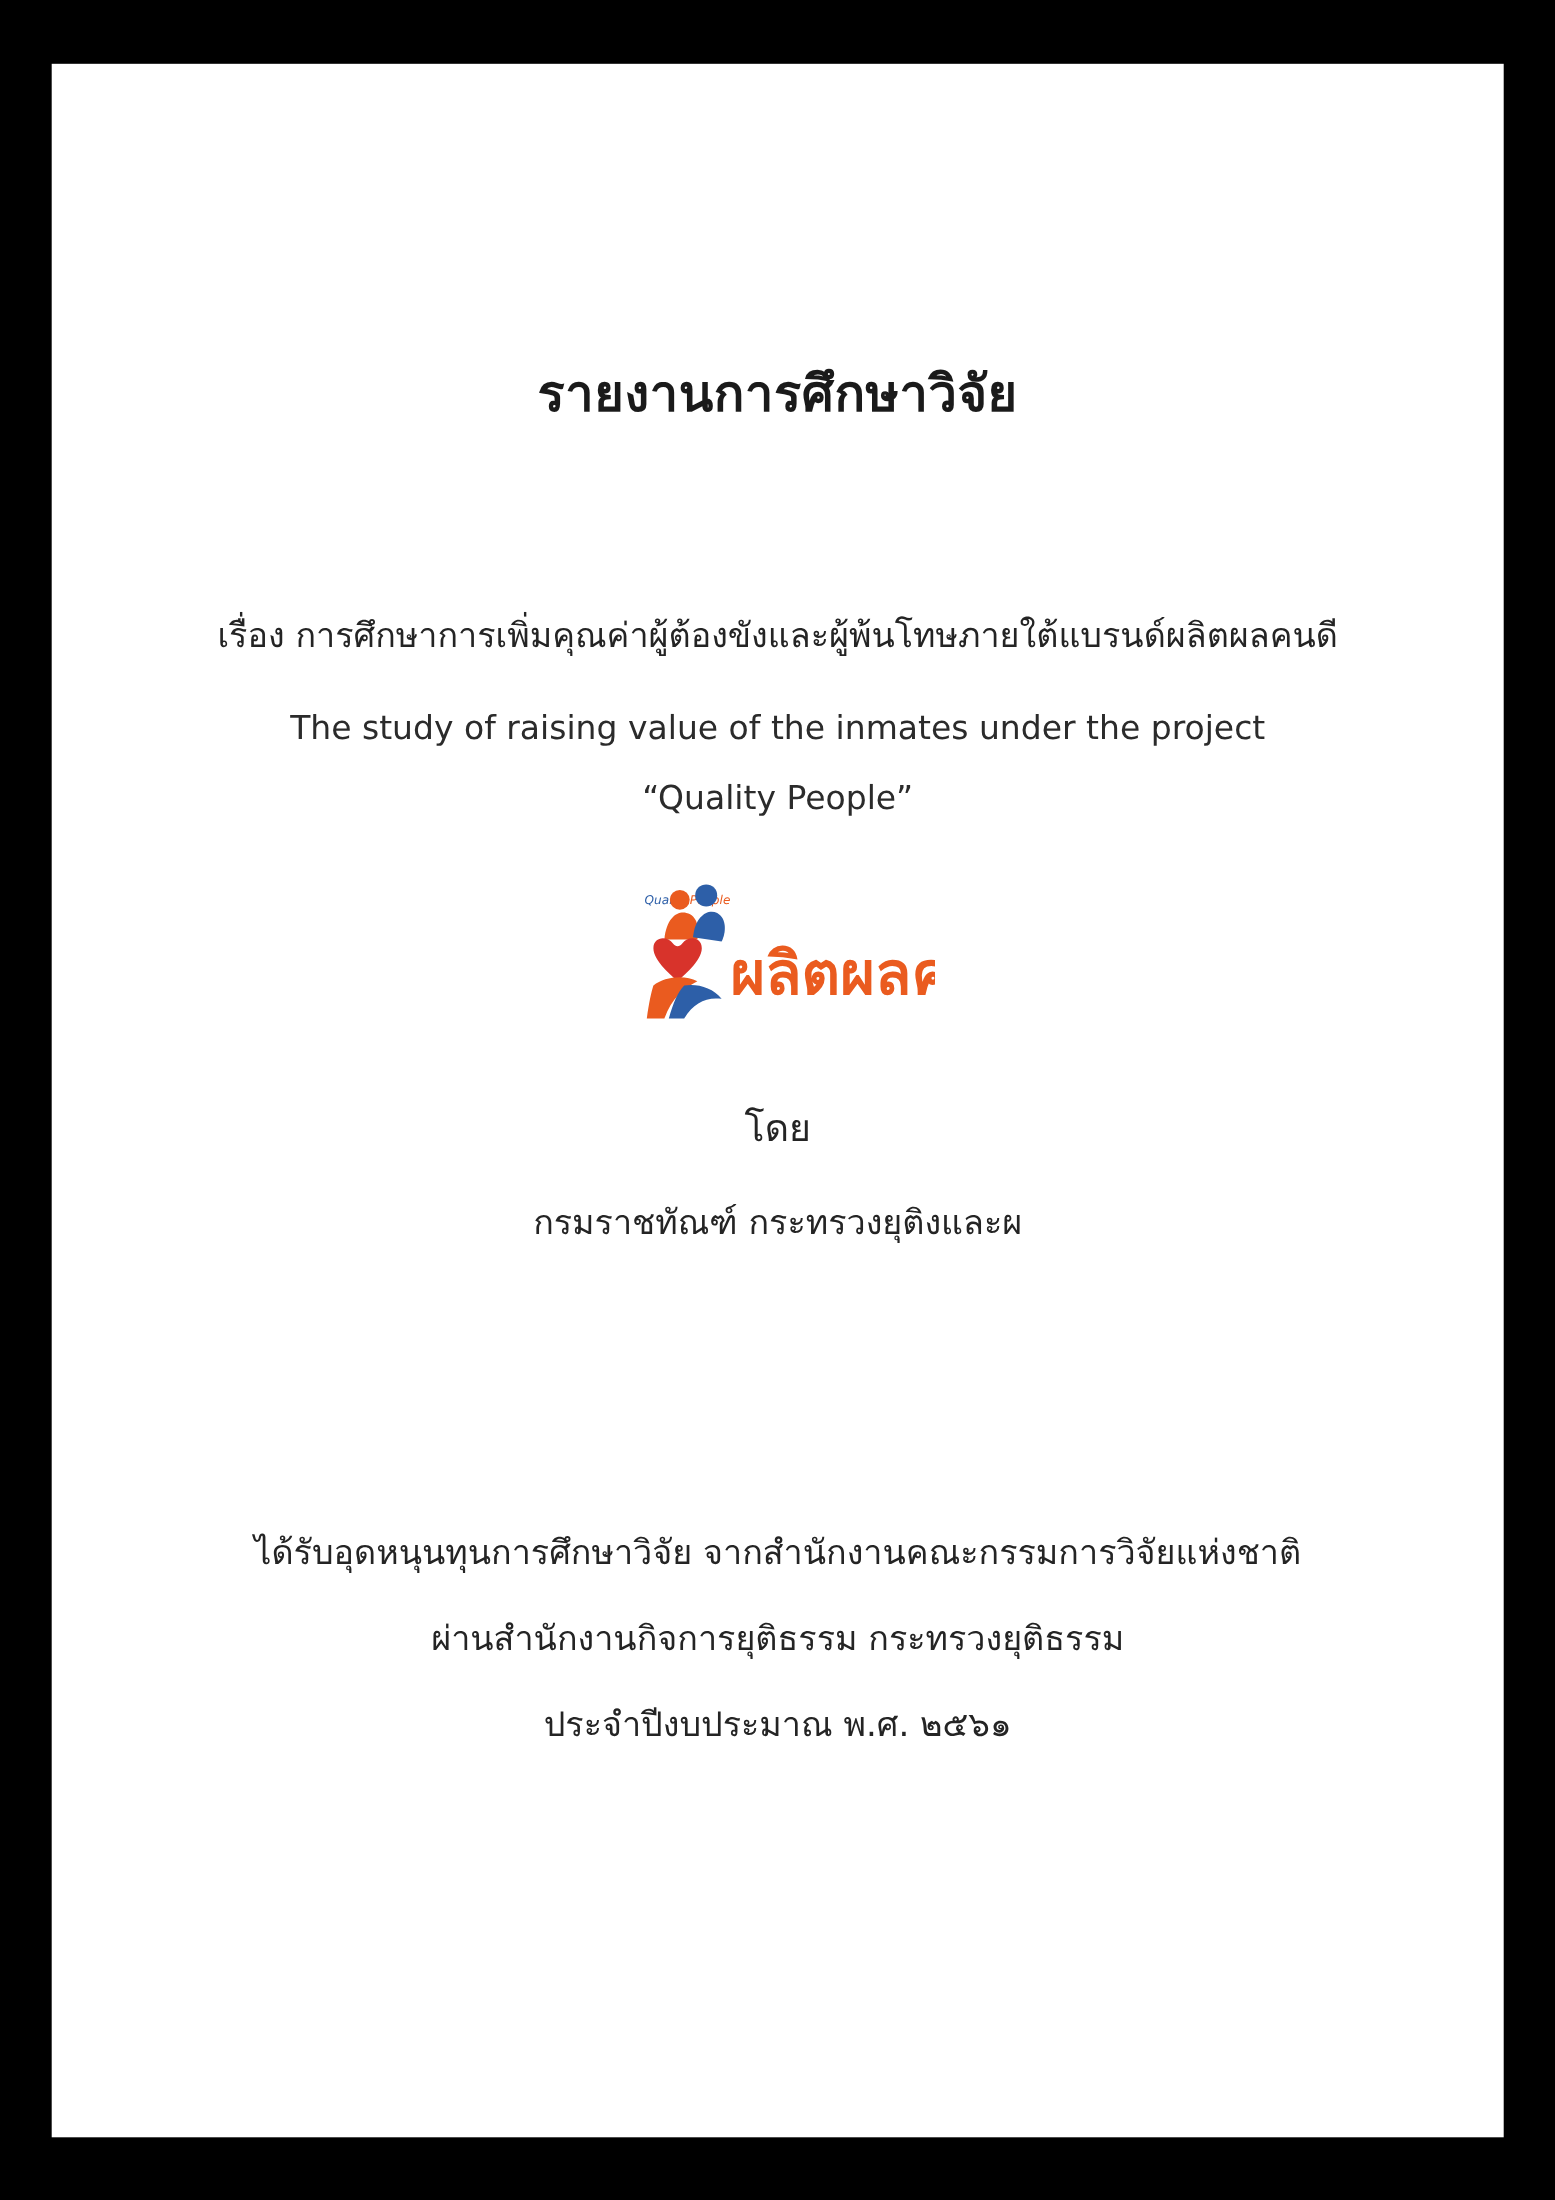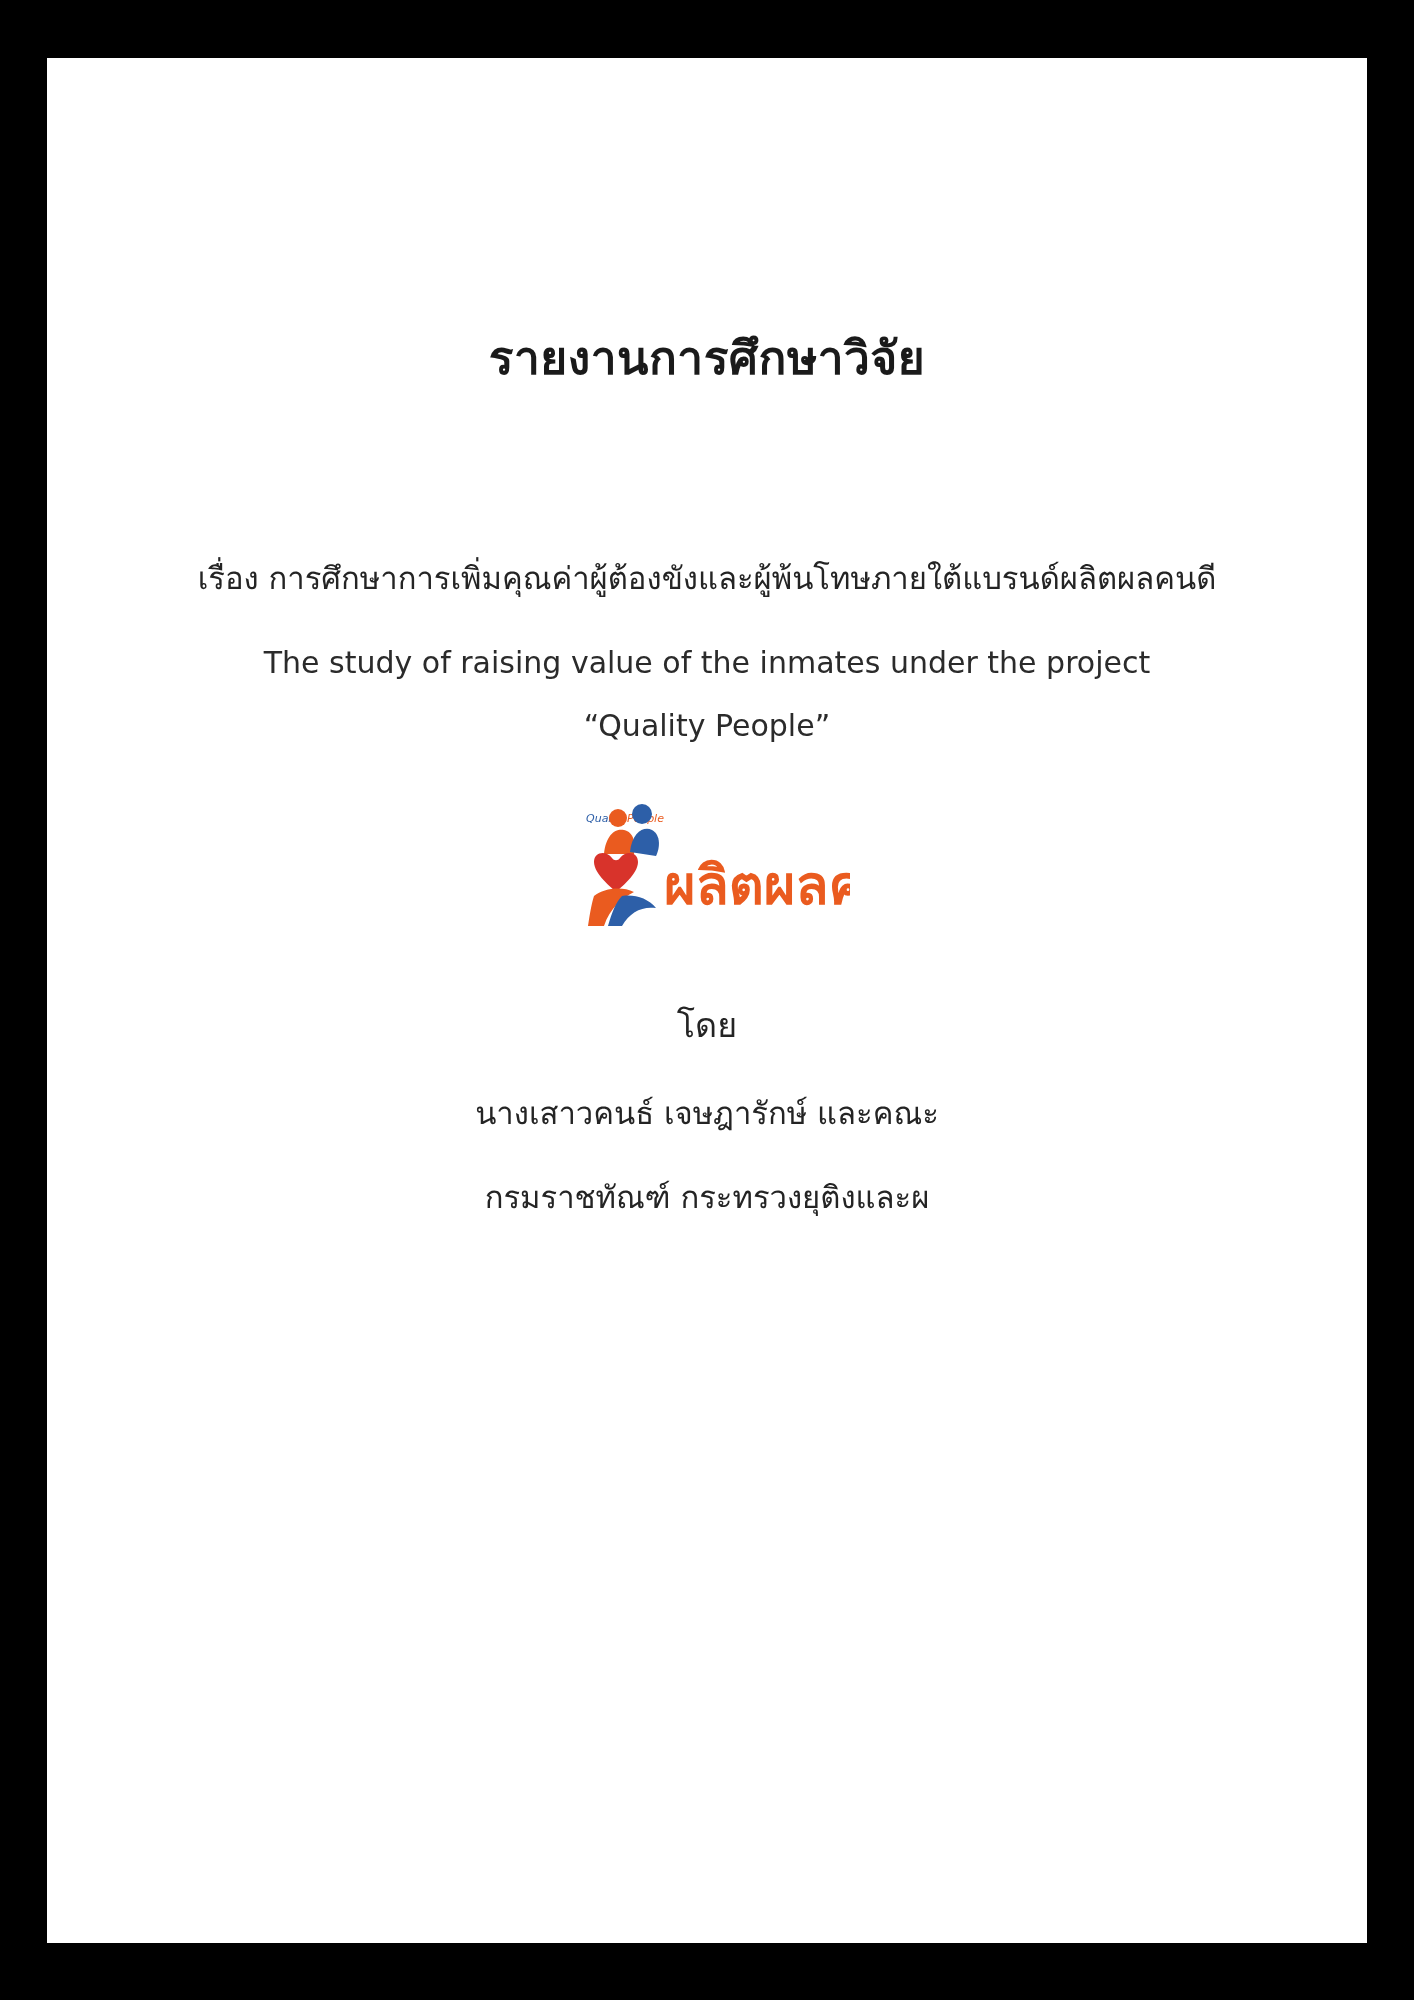--- a/index.html
+++ b/index.html
@@ -133,18 +133,22 @@
         <path d="M30 104 C40 96 58 94 70 100 C58 106 46 116 40 134 L24 134 C26 120 28 110 30 104 Z" fill="#ea5b1f"></path>
         <path d="M58 104 C70 102 84 106 92 116 C78 114 66 120 58 134 L44 134 C48 120 52 110 58 104 Z" fill="#2d5fa8"></path>
 
         <text x="100" y="112" font-family="DejaVu Sans, Liberation Sans, sans-serif" font-size="54" font-weight="bold" fill="#ea5b1f">ผลิตผลคนดี</text>
       </svg>
     </div>
   </div>
 
   <div class="by-line">โดย</div>
 
-  <div class="author">นางเสาวคนธ์ เจษฎารักษ์ และคณะ</div>
 
   <div class="affiliation">กรมราชทัณฑ์ กระทรวงยุติงและผ</div>
 
+  <div class="funding-block">
+    <div class="funding-line">ได้รับอุดหนุนทุนการศึกษาวิจัย จากสำนักงานคณะกรรมการวิจัยแห่งชาติ</div>
+    <div class="funding-line">ผ่านสำนักงานกิจการยุติธรรม กระทรวงยุติธรรม</div>
+    <div class="funding-line">ประจำปีงบประมาณ พ.ศ. ๒๕๖๑</div>
+  </div>
 
 </div>
 
 </body></html>

